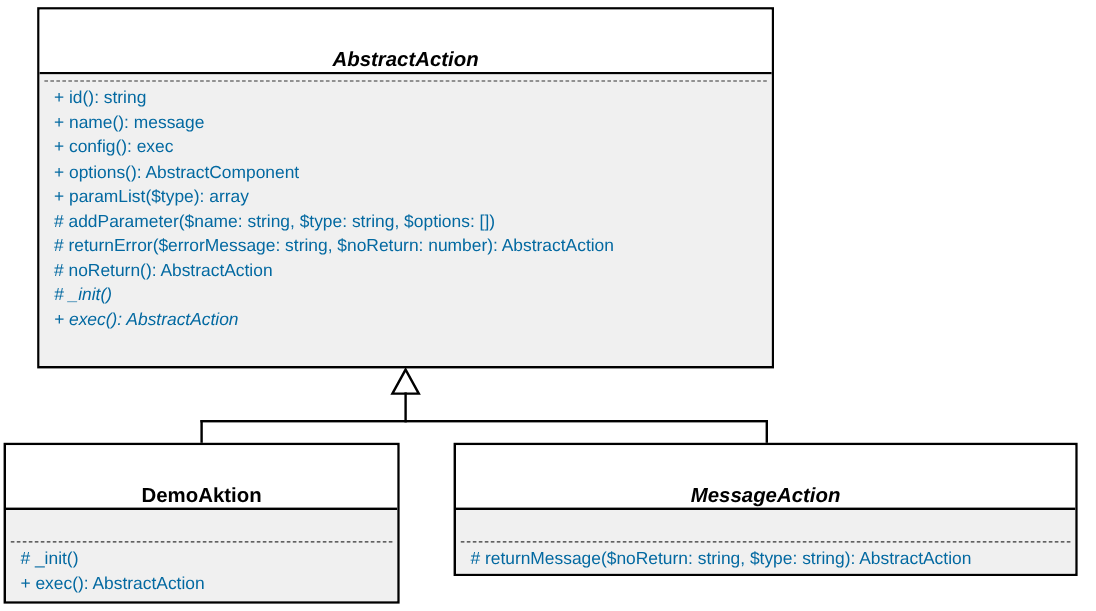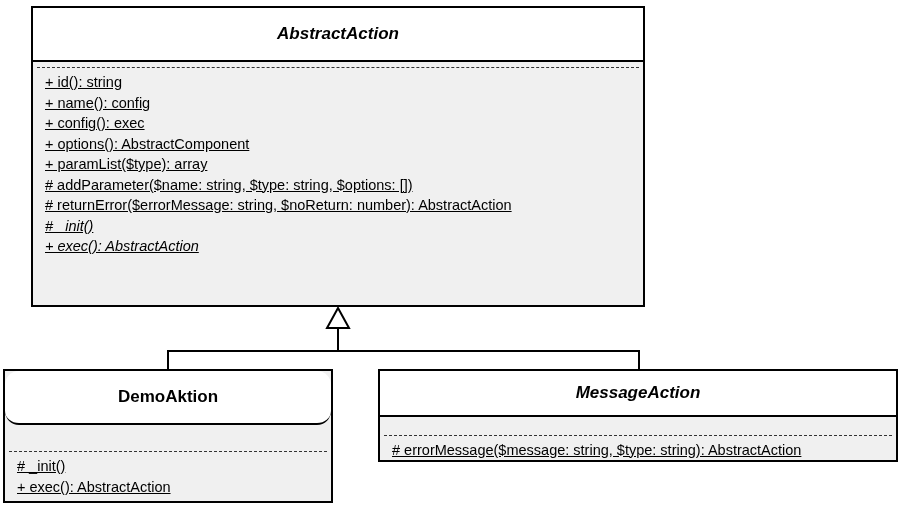--- a/index.html
+++ b/index.html
@@ -27,21 +27,21 @@
     border: 2px solid #000000;
     background: #f0f0f0;
     display: flex;
     flex-direction: column;
   }
 
   .uml-header {
     background: #ffffff;
     border-bottom: 2px solid #000000;
     display: flex;
-    align-items: center;
+    align-items: flex-end;
     justify-content: center;
     box-sizing: border-box;
   }
 
   .uml-title {
     font-size: 17px;
     font-weight: bold;
     color: #000000;
     text-align: center;
     line-height: 1.2;
@@ -71,24 +71,23 @@
     margin: 0 4px;
   }
 
   .uml-ops {
     box-sizing: border-box;
     padding: 4px 0 0 12px;
   }
 
   .uml-op {
     font-size: 14.5px;
-    color: #000000;
+    color: #0369a1;
     line-height: 20.5px;
     white-space: nowrap;
-    text-decoration: underline;
   }
   .uml-op.abstract {
     font-style: italic;
   }
 
   
   .conn-line {
     position: absolute;
     background: #000000;
   }
@@ -108,65 +107,66 @@
 
   <div class="uml-class" id="cls-abstract-action" style="left:31px; top:6px; width:614px; height:301px;">
     <div class="uml-header" style="height:54px;">
       <div class="uml-title abstract">AbstractAction</div>
     </div>
     <div class="uml-body">
       <div class="uml-attrs" style="height:5px;"></div>
       <div class="uml-sep"></div>
       <div class="uml-ops" id="ops-abstract-action">
           <div class="uml-op">+ id(): string</div>
-          <div class="uml-op">+ name(): config</div>
+          <div class="uml-op">+ name(): message</div>
           <div class="uml-op">+ config(): exec</div>
           <div class="uml-op">+ options(): AbstractComponent</div>
           <div class="uml-op">+ paramList($type): array</div>
           <div class="uml-op"># addParameter($name: string, $type: string, $options: [])</div>
           <div class="uml-op"># returnError($errorMessage: string, $noReturn: number): AbstractAction</div>
+          <div class="uml-op"># noReturn(): AbstractAction</div>
           <div class="uml-op abstract"># _init()</div>
           <div class="uml-op abstract">+ exec(): AbstractAction</div>
         </div>
     </div>
   </div>
 
   <div class="tri" style="left:327px; top:308px; border-left:11px solid transparent; border-right:11px solid transparent; border-bottom:20px solid #ffffff;"></div>
   <svg style="position:absolute; left:325px; top:306px; width:26px; height:24px;">
     <polygon points="13,2 24,22 2,22" fill="#ffffff" stroke="#000000" stroke-width="2" stroke-linejoin="miter"></polygon>
   </svg>
 
   <div class="conn-line conn-v" style="left:337px; top:327px; height:25px;"></div>
 
   <div class="conn-line conn-h" style="left:167px; top:350px; width:473px;"></div>
 
   <div class="conn-line conn-v" style="left:167px; top:350px; height:20px;"></div>
 
   <div class="conn-line conn-v" style="left:638px; top:350px; height:20px;"></div>
 
   <div class="uml-class" id="cls-demo-aktion" style="left:3px; top:369px; width:330px; height:134px;">
-    <div class="uml-header" style="height:54px;border-radius:14px;">
+    <div class="uml-header" style="height:54px;">
       <div class="uml-title">DemoAktion</div>
     </div>
     <div class="uml-body">
       <div class="uml-attrs" style="height:26px;"></div>
       <div class="uml-sep"></div>
       <div class="uml-ops" id="ops-demo-aktion">
           <div class="uml-op"># _init()</div>
           <div class="uml-op">+ exec(): AbstractAction</div>
         </div>
     </div>
   </div>
 
-  <div class="uml-class" id="cls-message-action" style="left:378px; top:369px; width:520px; height:93px;">
+  <div class="uml-class" id="cls-message-action" style="left:378px; top:369px; width:520px; height:111px;">
     <div class="uml-header" style="height:54px;">
       <div class="uml-title abstract">MessageAction</div>
     </div>
     <div class="uml-body">
       <div class="uml-attrs" style="height:26px;"></div>
       <div class="uml-sep"></div>
       <div class="uml-ops" id="ops-message-action">
-          <div class="uml-op"># errorMessage($message: string, $type: string): AbstractAction</div>
+          <div class="uml-op"># returnMessage($noReturn: string, $type: string): AbstractAction</div>
         </div>
     </div>
   </div>
 
 </div>
 
 </body></html>

